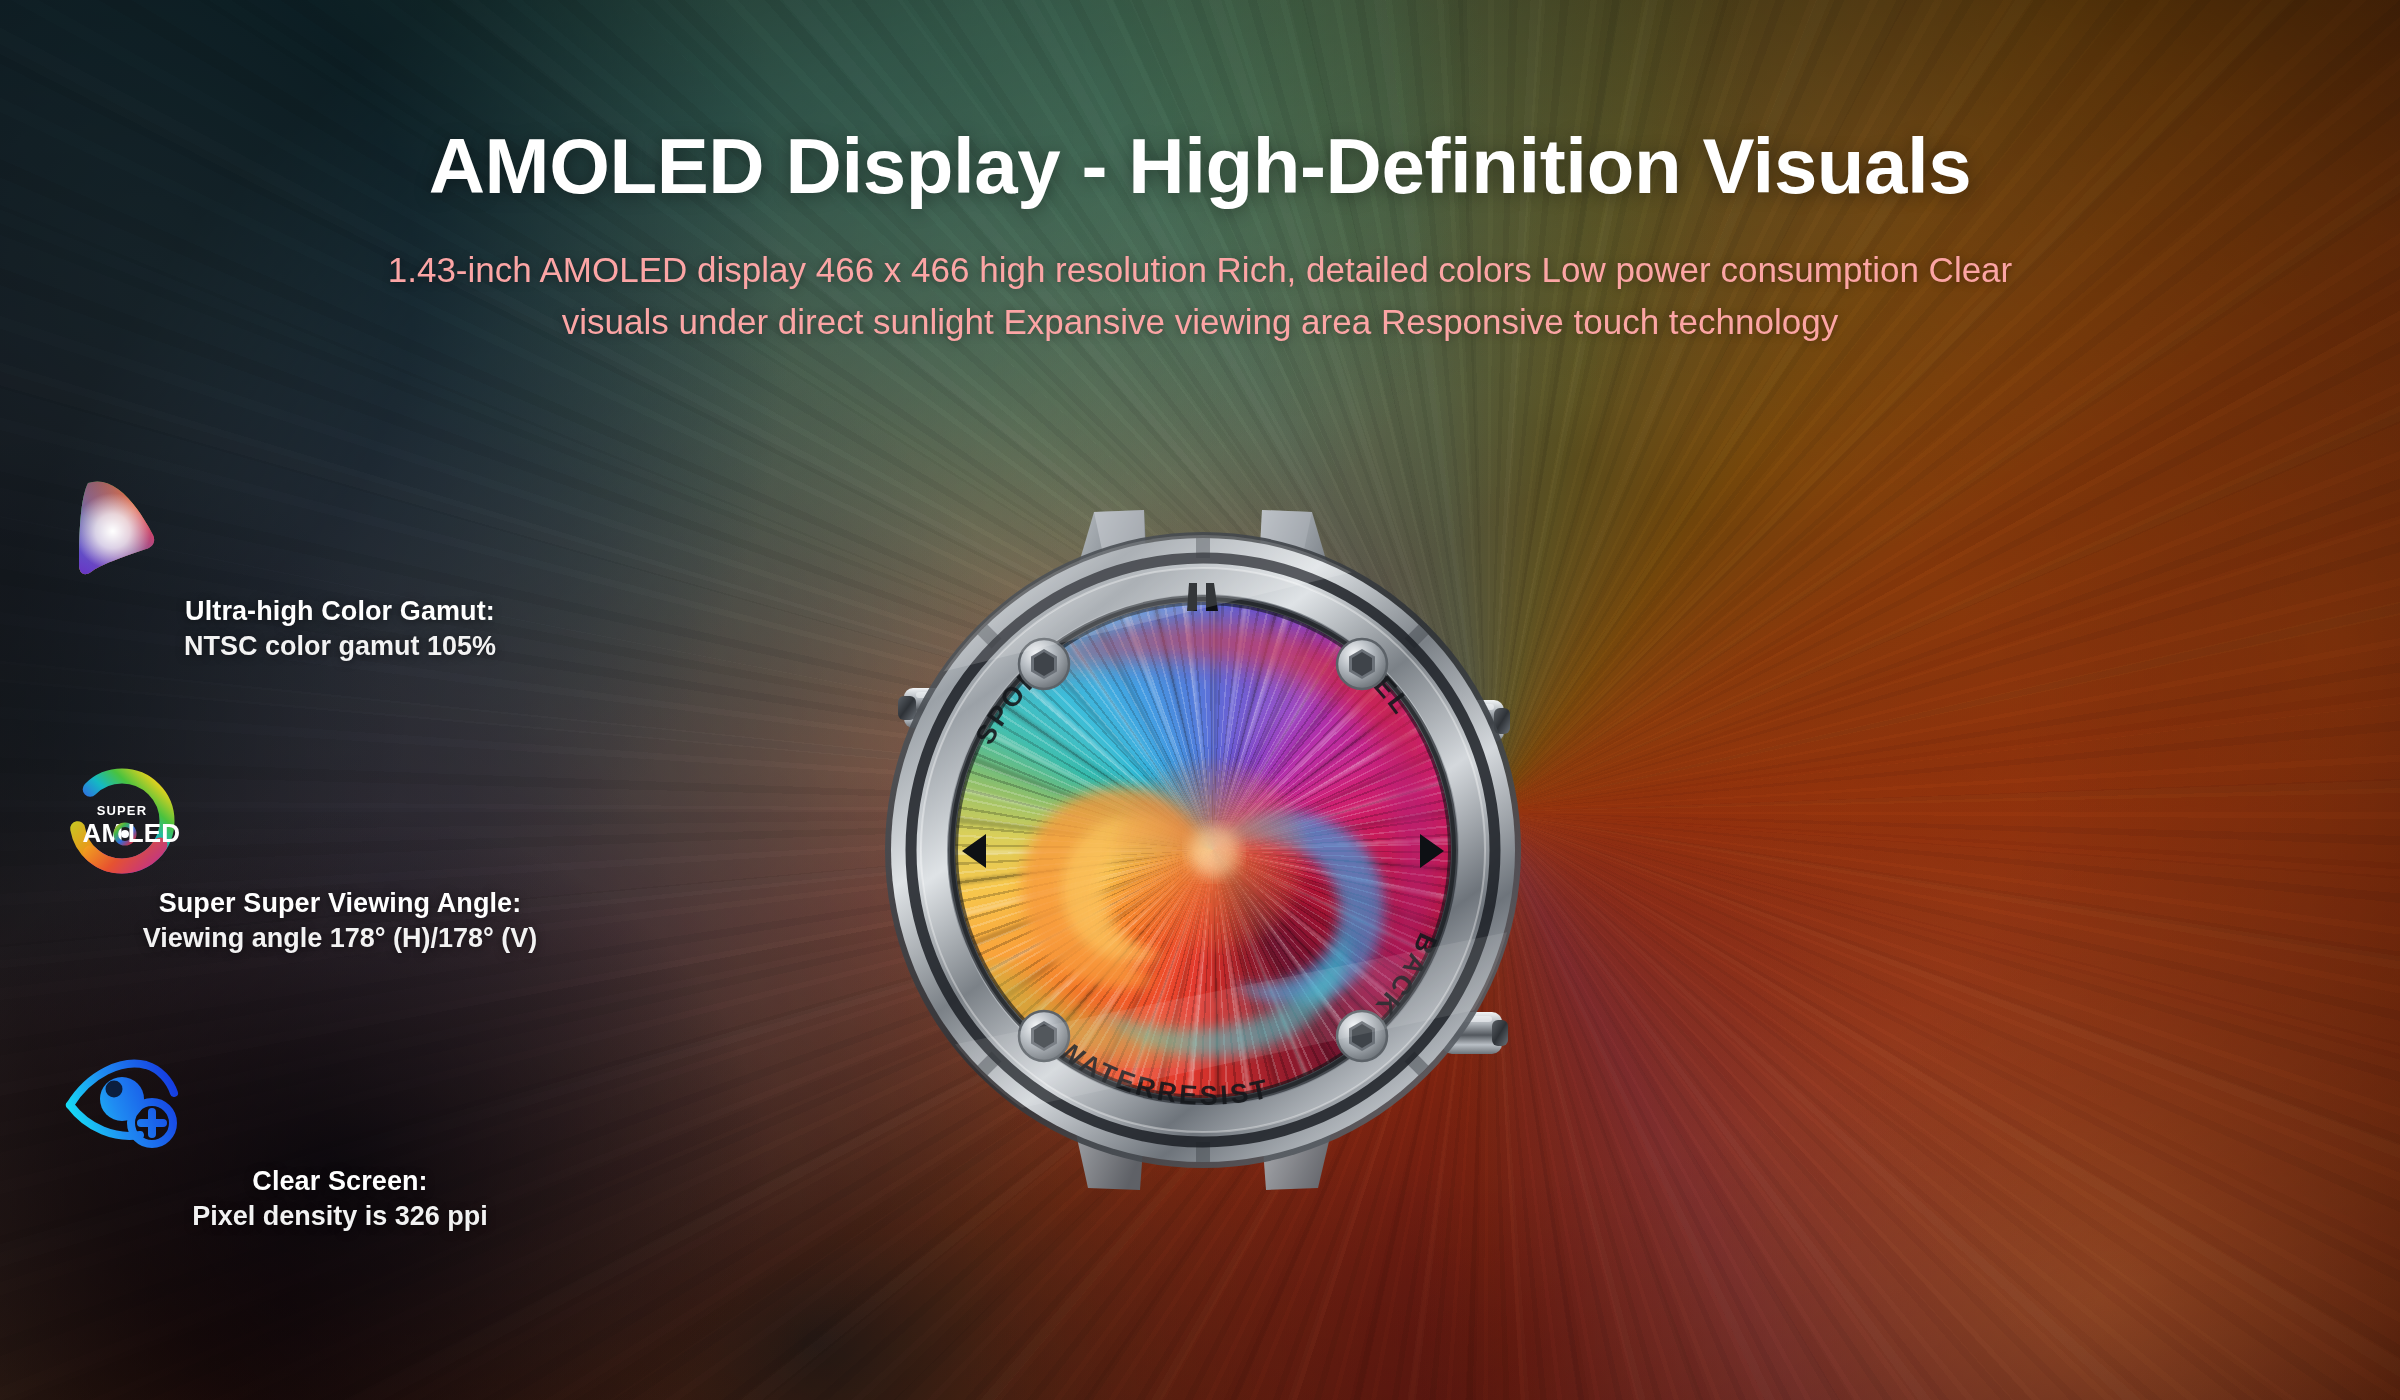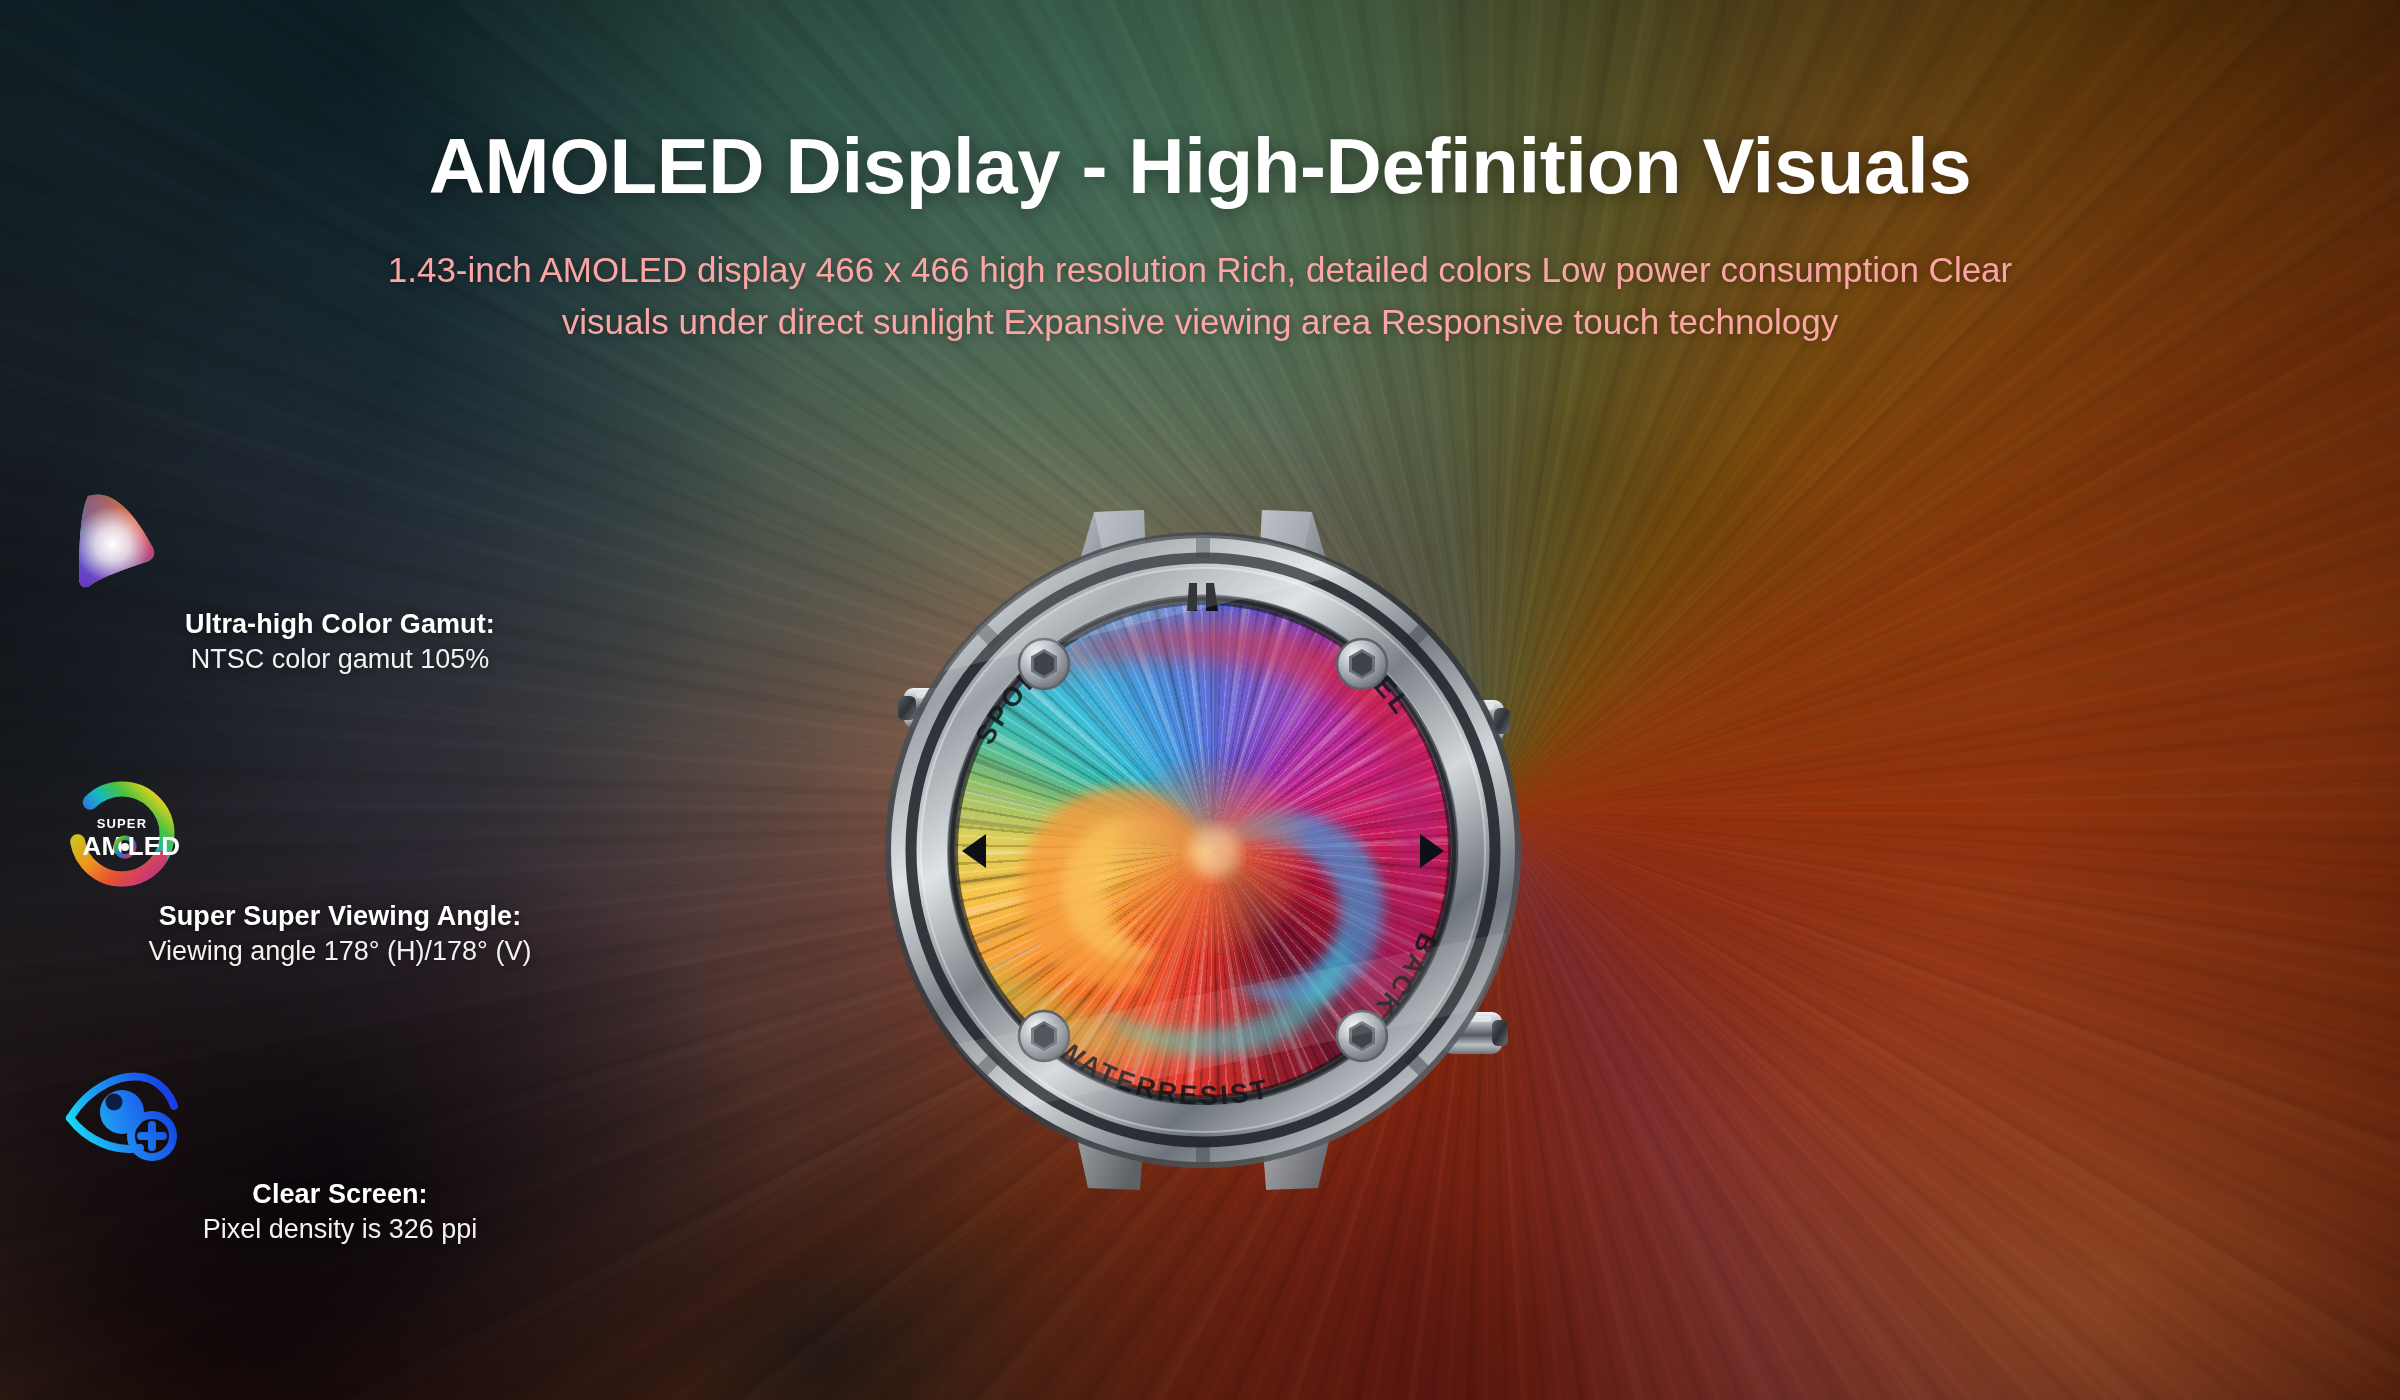--- a/index.html
+++ b/index.html
@@ -85,29 +85,29 @@
     position:absolute;left:50%;top:244px;
     transform:translateX(-50%);
     width:1640px;
     text-align:center;
     font-size:35px;line-height:1.48;
     font-weight:400;color:#fca5a5;
     text-shadow:0 1px 10px rgba(0,0,0,.38);
   }
 
   
-  .features{position:absolute;left:60px;top:483px;width:560px;}
+  .features{position:absolute;left:60px;top:470px;width:560px;}
   .feature{position:relative;text-align:center;margin-bottom:96px;}
   .feature .ficon{height:118px;display:flex;align-items:center;justify-content:flex-start;margin-bottom:8px;}
   .feature .flabel{
     font-size:27px;font-weight:700;color:#ffffff;letter-spacing:.1px;
     text-shadow:0 1px 8px rgba(0,0,0,.55);
   }
   .feature .fvalue{
-    font-size:27px;font-weight:400;color:#f2f2f2;margin-top:4px;
+    font-size:27px;font-weight:700;color:#f2f2f2;margin-top:4px;
     text-shadow:0 1px 8px rgba(0,0,0,.55);
   }
   .feature.f1{margin-bottom:100px;}
   .feature.f2{margin-bottom:86px;}
 
   
   #watch{
     position:absolute;left:858px;top:452px;
     width:690px;height:790px;
   }

